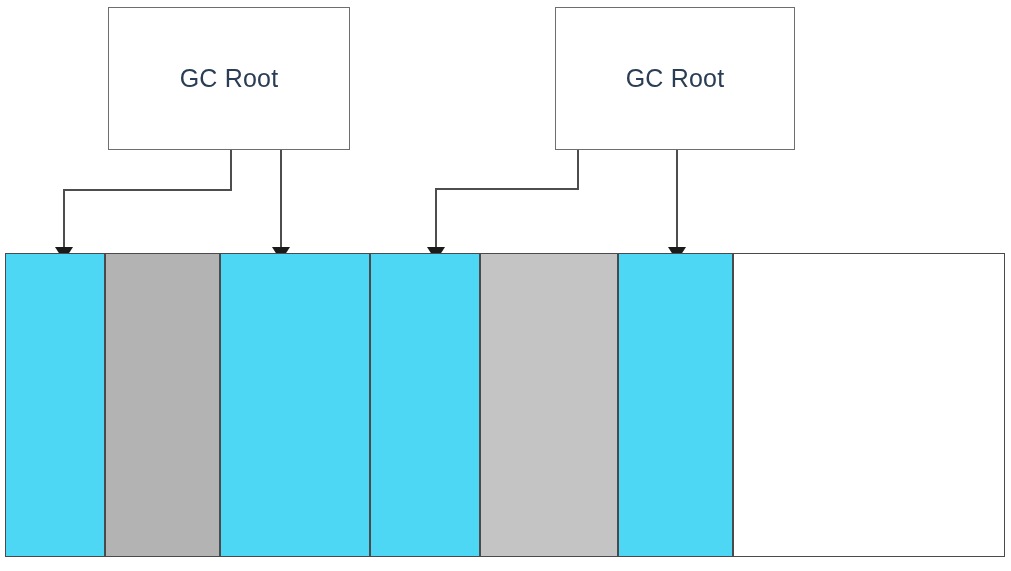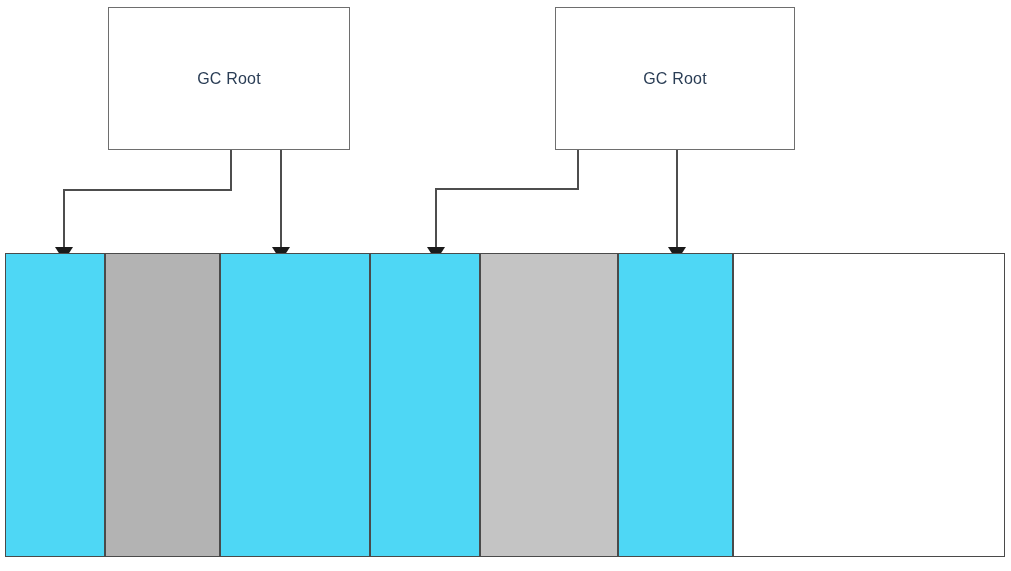--- a/index.html
+++ b/index.html
@@ -23,21 +23,21 @@
     position: absolute;
     box-sizing: border-box;
     background: #ffffff;
     border: 1.6px solid #6e6e6e;
     display: flex;
     align-items: center;
     justify-content: center;
   }
   .gc-root-label {
     font-family: "Liberation Sans", sans-serif;
-    font-size: 16px;
+    font-size: 25px;
     color: #2a3d55;
     letter-spacing: 0.2px;
     white-space: nowrap;
     user-select: none;
     text-align: right;
   }
   
   #connector-layer {
     position: absolute;
     left: 0;

